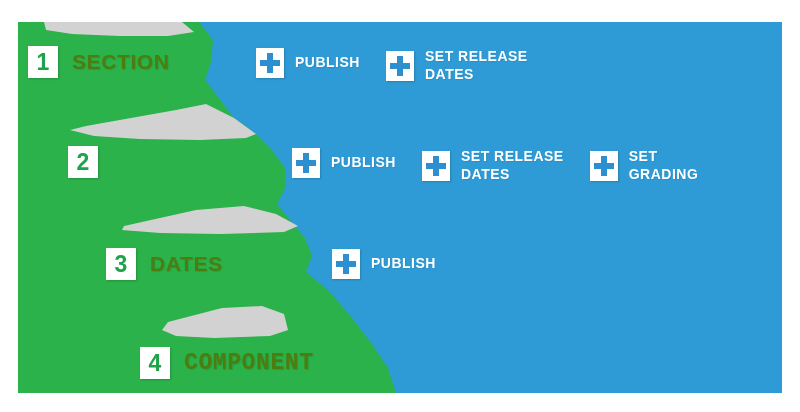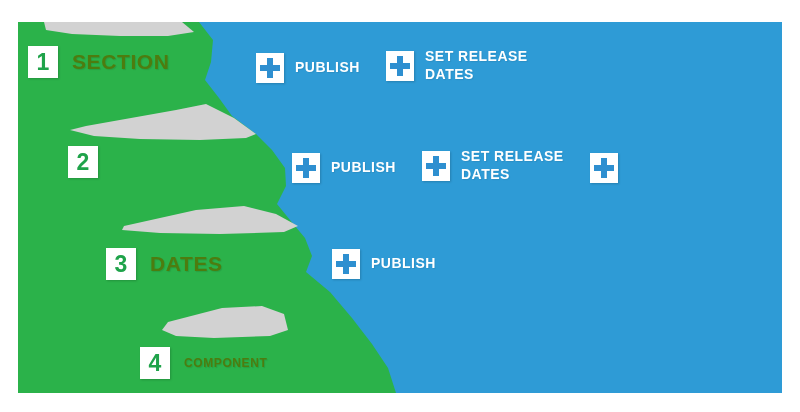--- a/index.html
+++ b/index.html
@@ -55,21 +55,21 @@
     color: #4d7c0f;
     font-size: 21px;
     font-weight: bold;
     letter-spacing: 0.6px;
     white-space: nowrap;
     text-shadow: 1px 1px 1px rgba(0,0,0,0.10);
   }
   
   .actions {
     display: flex;
-    align-items: flex-end;
+    align-items: flex-start;
   }
   .action {
     display: flex;
     align-items: center;
     gap: 11px;
   }
   .plus-tile {
     width: 28px;
     height: 30px;
     background: #ffffff;
@@ -175,33 +175,35 @@
       <div class="plus-tile"></div>
       <div class="action-label">PUBLISH</div>
     </div>
     <div class="action" style="margin-right:26px;">
       <div class="plus-tile"></div>
       <div class="action-label">SET RELEASE
 DATES</div>
     </div>
     <div class="action">
       <div class="plus-tile"></div>
+      <div class="action-label">SET
+GRADING</div>
     </div>
   </div>
 
   <div class="row level" style="left:106px; top:248px;">
     <div class="badge">3</div>
     <div class="level-label">DATES</div>
   </div>
 
   <div class="row actions" style="left:332px; top:249px;">
     <div class="action">
       <div class="plus-tile"></div>
       <div class="action-label">PUBLISH</div>
     </div>
   </div>
 
   <div class="row level" style="left:140px; top:347px;">
     <div class="badge">4</div>
-    <div class="level-label" style="font-size:12px;">COMPONENT</div>
+    <div class="level-label" style="font-size:23px;font-family:Liberation Mono, monospace;">COMPONENT</div>
   </div>
 
 </div>
 
 </body></html>

